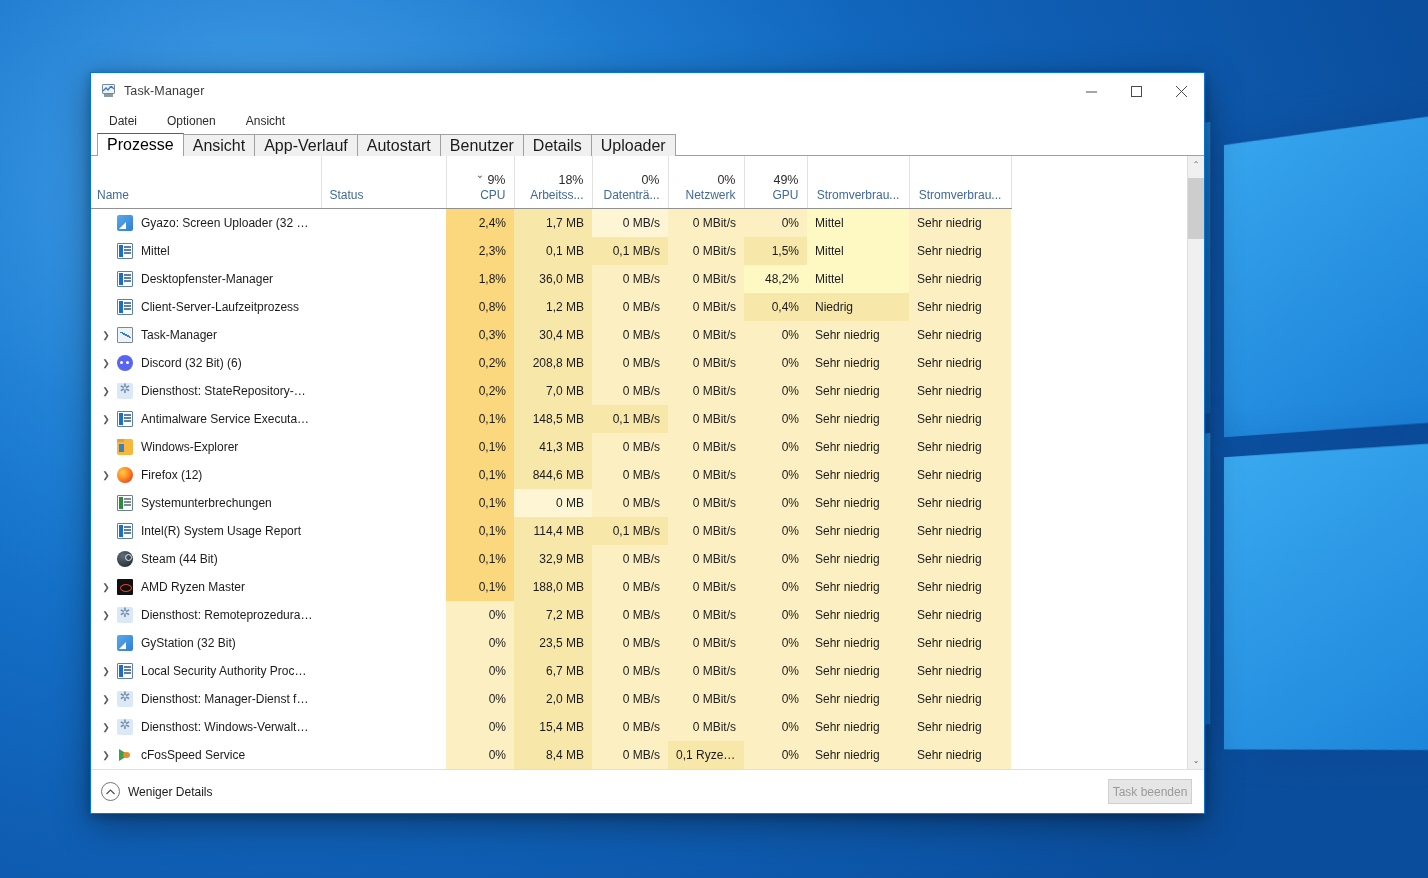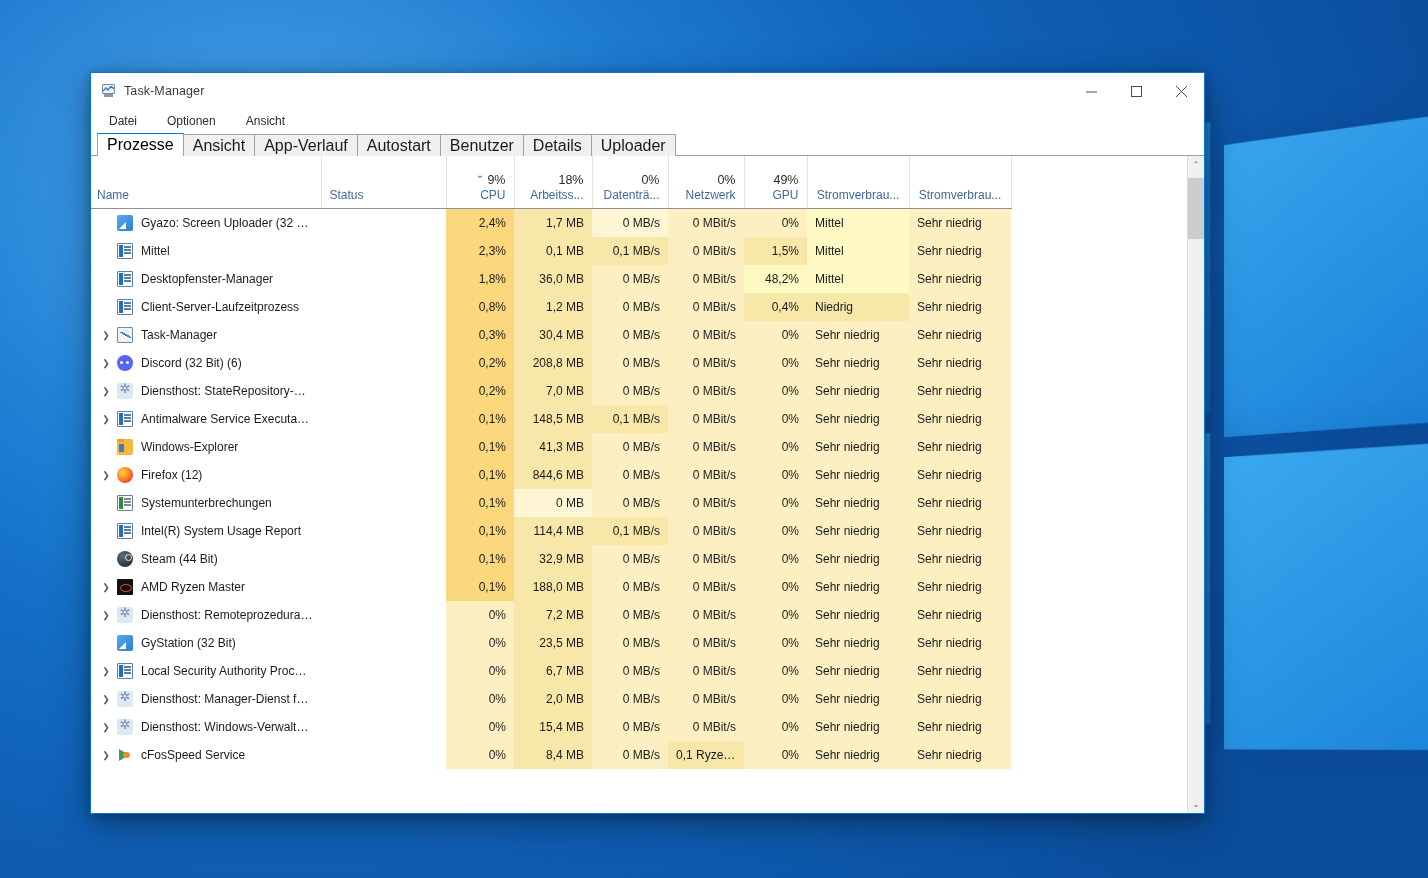--- a/index.html
+++ b/index.html
@@ -790,14 +790,25 @@
 
     <div class="vscroll">
       <div class="sb-btn">⌃</div>
       <div class="sb-track">
         <div class="sb-thumb"></div>
       </div>
       <div class="sb-btn">⌄</div>
     </div>
   </div>
 
+  <div class="statusbar">
+    <div class="less-details">
+      <div class="ld-circle">
+        <svg width="9" height="6" viewBox="0 0 9 6">
+            <polyline points="0.5,5 4.5,1 8.5,5" fill="none" stroke="#4a4a4a" stroke-width="1.1"></polyline>
+          </svg>
+      </div>
+      <div class="ld-text">Weniger Details</div>
+    </div>
+    <div class="end-task">Task beenden</div>
+  </div>
 
 </div>
 
 </body></html>

